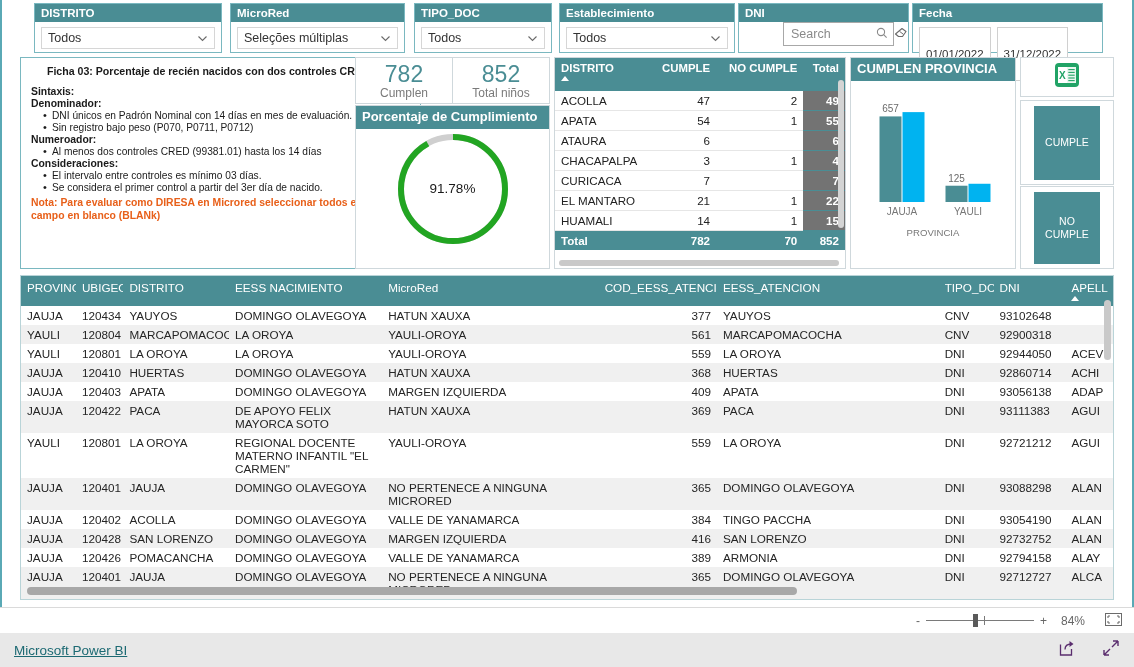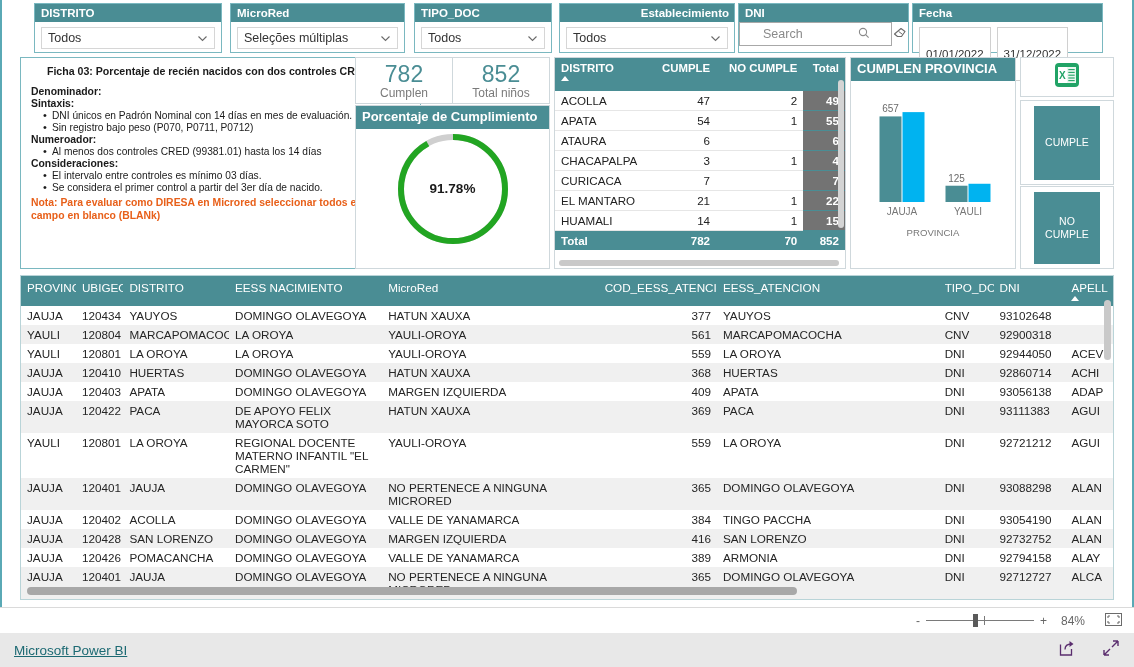--- a/index.html
+++ b/index.html
@@ -78,25 +78,26 @@
     display: flex;
     align-items: center;
     padding: 0;
   }
   .search-box {
     border: 1px solid #a8a8a8;
     height: 24px;
     flex: 1 1 auto;
     display: flex;
     align-items: center;
-    padding: 0 21px;
+    padding: 0 5px;
     background: #fff;
     font-size: 12.5px;
     color: #777;
     justify-content: space-between;
+    margin-left: 44px;
   }
   .search-box input {
     border: none; outline: none;
     font-size: 12.5px;
     font-family: "Liberation Sans", sans-serif;
     color: #555;
     width: 100%;
     background: transparent;
   }
   .search-box input::placeholder { color: #8a8a8a; }
@@ -202,21 +203,21 @@
     line-height: 15.5px;
   }
   .donut-holder {
     position: relative;
     width: 100%; height: 120px;
     display: flex; align-items: center; justify-content: center;
   }
   .donut-pct {
     position: absolute;
     font-size: 13.5px;
-    font-weight: bold;
+    font-weight: normal;
     color: #1a1a1a;
   }
 
   
   .dist-card {
     position: absolute;
     left: 552px; top: 57px;
     width: 292px; height: 212px;
     background: #ffffff;
     border: 1px solid #cfd8dc;
@@ -475,21 +476,21 @@
             <span>Todos</span>
             <span class="chev">
               <svg width="11" height="11" viewBox="0 0 11 11">
                   <path d="M1.5 3.5 L5.5 7.5 L9.5 3.5" fill="none" stroke="#6b6b6b" stroke-width="1.1"></path>
                 </svg>
             </span>
           </div>
         </div>
       </div>
 
-      <div class="slicer" style="left:557px; width:176px;text-align:right;">
+      <div class="slicer" style="left:557px; width:176px;">
         <div class="slicer-title">Establecimiento</div>
         <div class="slicer-body">
           <div class="dropdown">
             <span>Todos</span>
             <span class="chev">
               <svg width="11" height="11" viewBox="0 0 11 11">
                   <path d="M1.5 3.5 L5.5 7.5 L9.5 3.5" fill="none" stroke="#6b6b6b" stroke-width="1.1"></path>
                 </svg>
             </span>
           </div>
@@ -525,22 +526,22 @@
           <div class="date-row">
             <span class="date-pill">01/01/2022</span>
             <span class="date-pill">31/12/2022</span>
           </div>
         </div>
       </div>
     </div>
 
     <div class="info-card">
       <div class="info-title">Ficha 03: Porcentaje de recién nacidos con dos controles CRED 2022</div>
+      <div class="info-h">Sintaxis:</div>
       <div class="info-h">Denominador:</div>
-      <div class="info-h">Sintaxis:</div>
       <div class="info-li">DNI únicos en Padrón Nominal con 14 días en mes de evaluación.</div>
       <div class="info-li">Sin registro bajo peso (P070, P0711, P0712)</div>
       <div class="info-h">Numeroador:</div>
       <div class="info-li">Al menos dos controles CRED (99381.01) hasta los 14 días</div>
       <div class="info-h">Consideraciones:</div>
       <div class="info-li">El intervalo entre controles es mínimo 03 días.</div>
       <div class="info-li">Se considera el primer control a partir del 3er día de nacido.</div>
       <div class="info-note">Nota: Para evaluar como DIRESA en Microred seleccionar todos excepto campo en blanco (BLANk)</div>
     </div>
 

